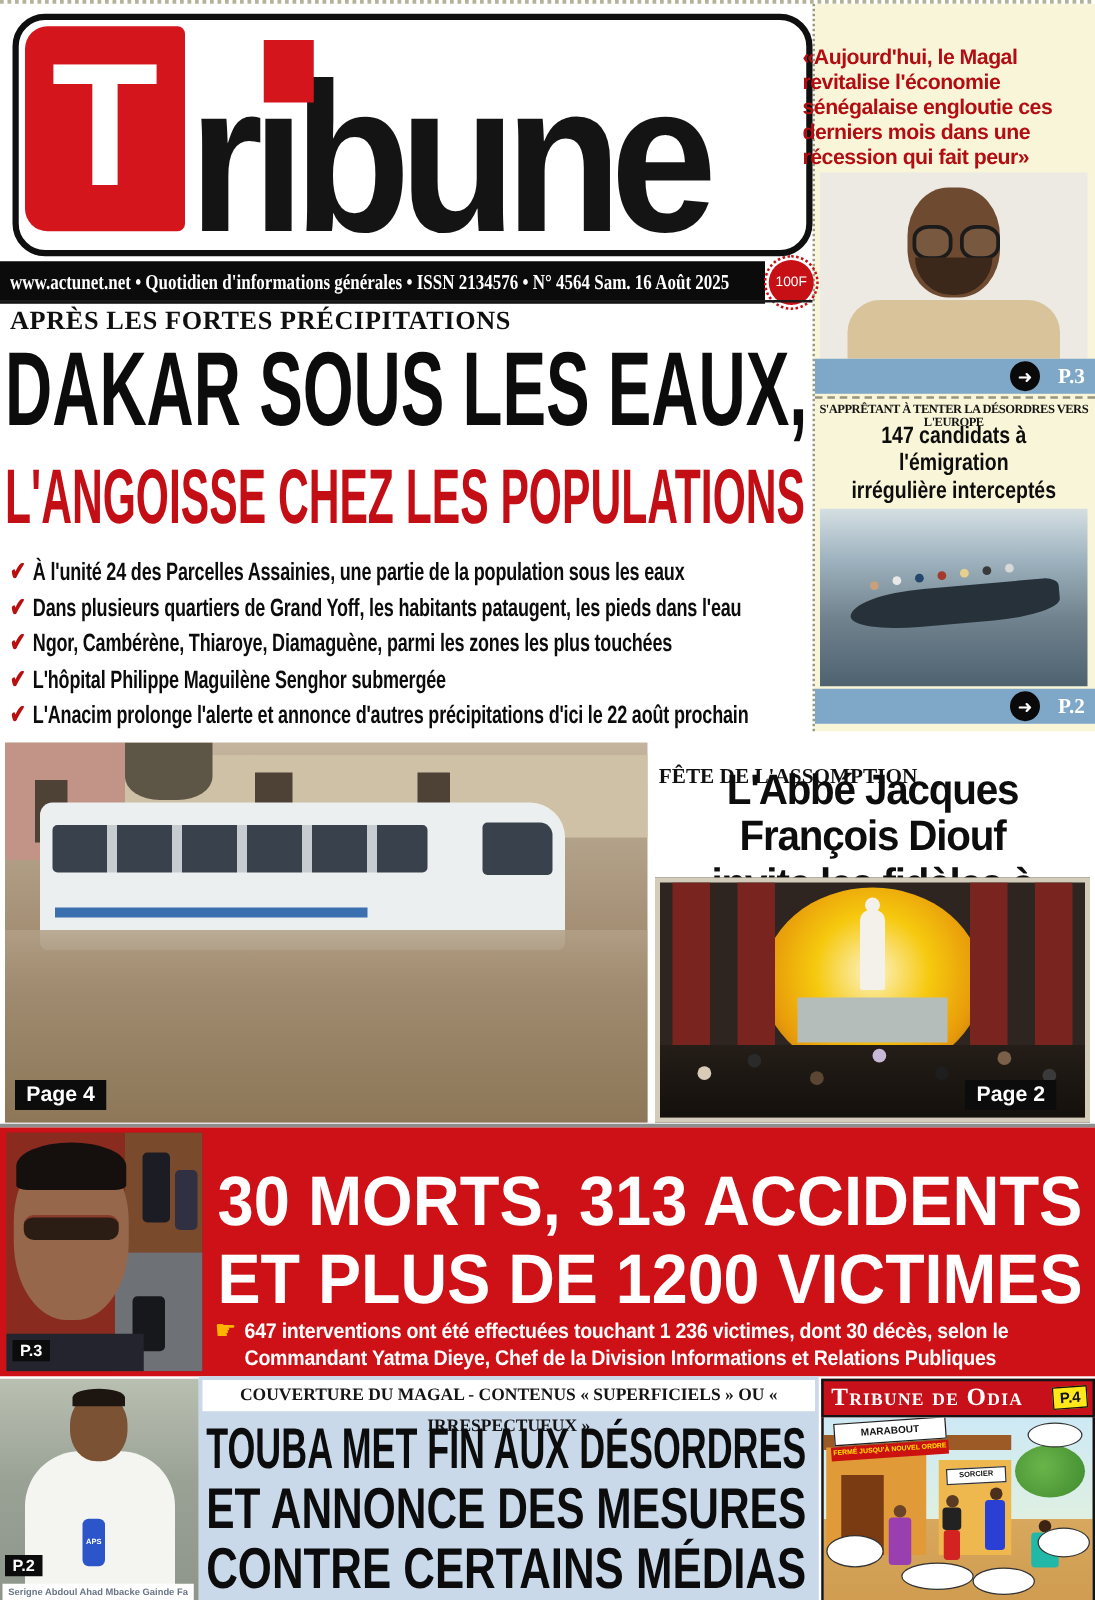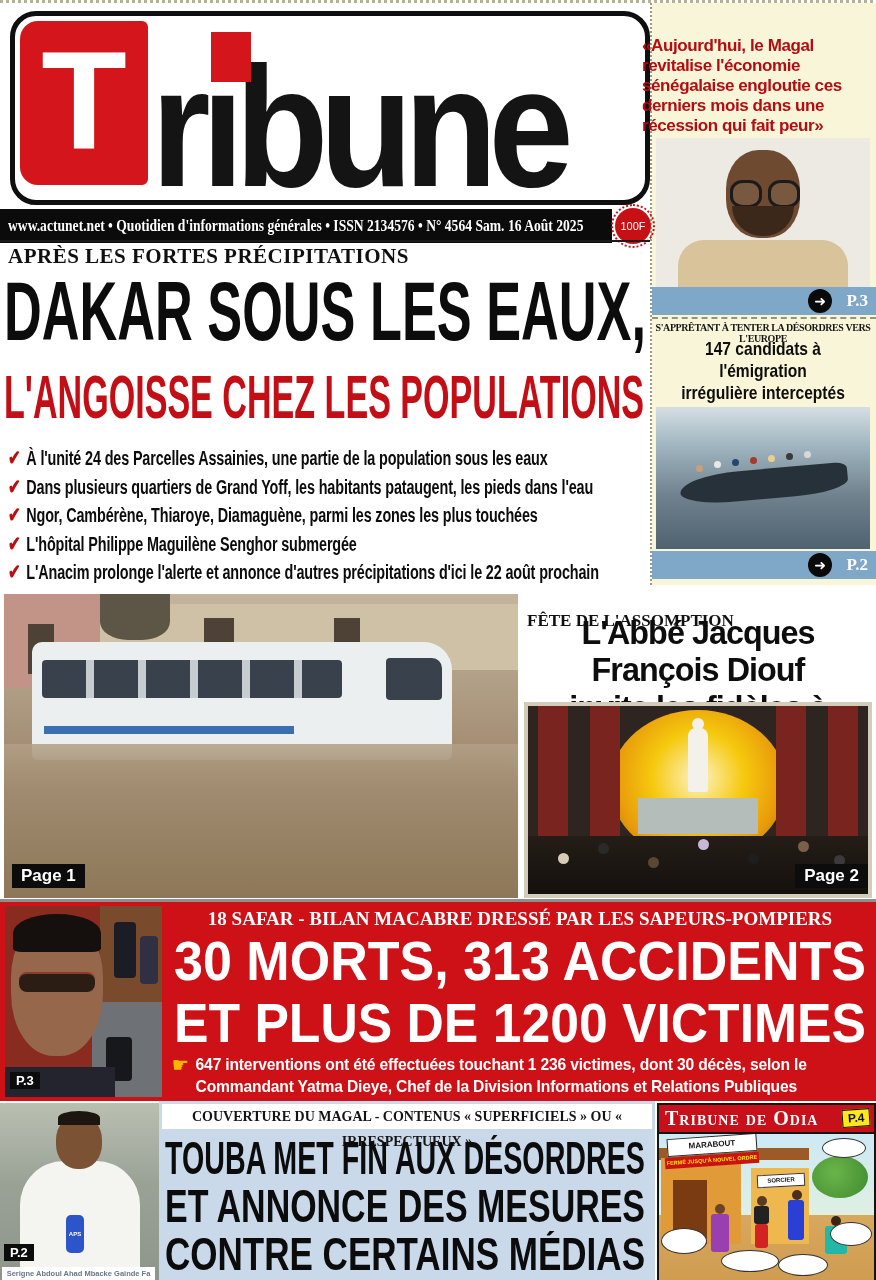--- a/index.html
+++ b/index.html
@@ -228,21 +228,21 @@
     <div class="fl-tree"></div>
     <div class="fl-door" style="left:24px;top:30px;width:26px;height:50px;"></div>
     <div class="fl-door" style="left:200px;top:24px;width:30px;height:44px;"></div>
     <div class="fl-door" style="left:330px;top:24px;width:26px;height:44px;"></div>
     <div id="bus">
       <div class="win"></div>
       <div class="front"></div>
       <div class="stripe"></div>
     </div>
     <div class="fl-water-front"></div>
-    <div class="plabel" style="left:8px;bottom:10px;">Page 1</div>
+    <div class="plabel" style="left:8px;bottom:10px;">Page 4</div>
   </div>
 
   <div class="abs as-kicker">FÊTE DE L'ASSOMPTION</div>
   <div class="abs as-headline">
     <span>L'Abbé Jacques François Diouf
 invite les fidèles à suivre
 l'exemple de la Vierge Marie</span>
   </div>
   <div class="abs photo" id="church-photo">
     <div class="ch-burst"></div>
@@ -253,39 +253,38 @@
     <div class="ch-pillar" style="right:62px;height:160px;"></div>
     <div class="ch-pillar" style="right:10px;"></div>
     <div class="ch-crowd"></div>
     <div class="ch-head" style="left:30px;bottom:30px;background:#d8ccb8;"></div>
     <div class="ch-head" style="left:70px;bottom:40px;background:#2a2a2a;"></div>
     <div class="ch-head" style="left:120px;bottom:26px;background:#5a4632;"></div>
     <div class="ch-head" style="left:170px;bottom:44px;background:#c8b8d8;"></div>
     <div class="ch-head" style="left:220px;bottom:30px;background:#1e1e1e;"></div>
     <div class="ch-head" style="left:270px;bottom:42px;background:#7a6048;"></div>
     <div class="ch-head" style="left:306px;bottom:28px;background:#3a3a3a;"></div>
-    <div class="plabel" style="right:0;bottom:6px;">Page 2</div>
+    <div class="plabel" style="right:23px;bottom:6px;">Page 2</div>
   </div>
 
   <div class="abs" id="mid-rule"></div>
   <div class="abs" id="banner"></div>
   <div class="abs photo" id="acc-photo">
     <div class="ac-tr"></div>
     <div class="ac-br"></div>
     <div class="ac-fig" style="right:26px;top:16px;width:22px;height:56px;"></div>
     <div class="ac-fig" style="right:4px;top:30px;width:18px;height:48px;background:#303042;"></div>
     <div class="ac-fig" style="right:30px;bottom:16px;width:26px;height:44px;background:#16181c;"></div>
     <div class="ac-face">
       <div class="ac-beret"></div>
       <div class="ac-glass"></div>
     </div>
     <div class="ac-body"></div>
     <div class="plabel small" style="left:5px;bottom:8px;">P.3</div>
   </div>
-  <div class="abs acc-kicker">18 SAFAR - BILAN MACABRE DRESSÉ PAR LES SAPEURS-POMPIERS</div>
   <svg class="headline-svg" style="left:172px;top:927px;" width="700" height="62">
     <text class="svg-text" x="2" y="50" font-size="56" fill="#ffffff" textLength="692" lengthAdjust="spacingAndGlyphs">30 MORTS, 313 ACCIDENTS</text>
   </svg>
   <svg class="headline-svg" style="left:172px;top:989px;" width="700" height="62">
     <text class="svg-text" x="2" y="50" font-size="56" fill="#ffffff" textLength="692" lengthAdjust="spacingAndGlyphs">ET PLUS DE 1200 VICTIMES</text>
   </svg>
   <div class="abs" id="acc-sub">
     <span class="hand">☛</span>
     <span class="txt">647 interventions ont été effectuées touchant 1 236 victimes, dont 30 décès, selon le
 Commandant Yatma Dieye, Chef de la Division Informations et Relations Publiques</span>

